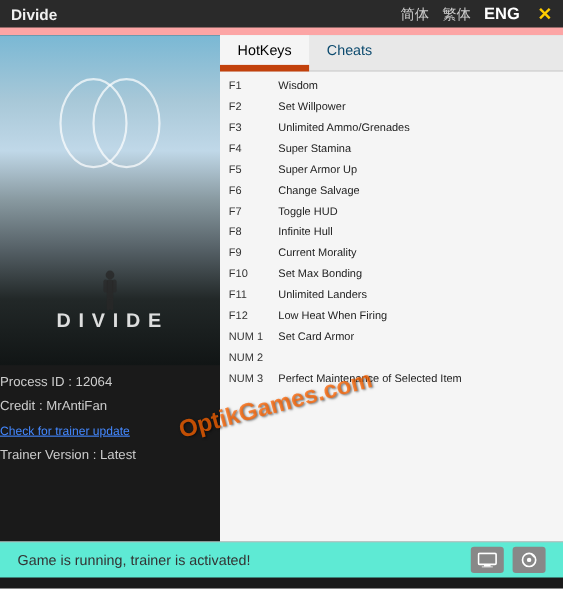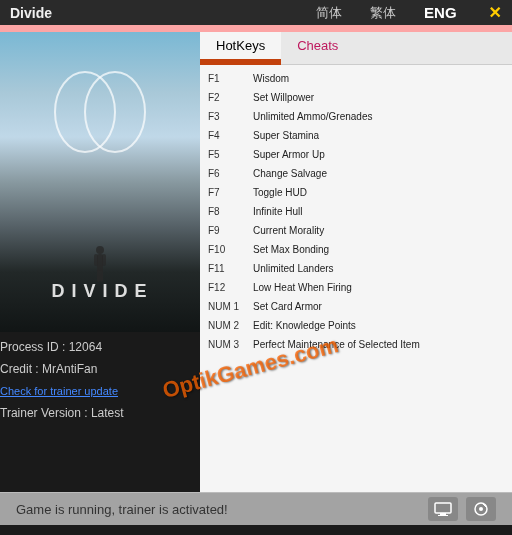--- a/index.html
+++ b/index.html
@@ -24,21 +24,21 @@
     }
     #titlebar-title {
       color: #f0f0f0;
       font-weight: bold;
       font-size: 14px;
       flex: 1;
     }
     #lang-area {
       display: flex;
       align-items: center;
-      gap: 20px;
+      gap: 4px;
     }
     .lang-btn {
       color: #ccc;
       cursor: pointer;
       font-size: 13px;
       padding: 2px 4px;
     }
     .lang-btn.active {
       color: #ffffff;
       font-weight: bold;
@@ -120,21 +120,21 @@
     #tabs {
       display: flex;
       background: #e8e8e8;
       border-bottom: 1px solid #ccc;
     }
 
     .tab {
       padding: 6px 16px;
       cursor: pointer;
       font-size: 13px;
-      color: #be185d;
+      color: #0c4a6e;
     }
 
     .tab.active {
       background: #f5f5f5;
       border-bottom: 6px solid #c2410c;
       margin-bottom: -1px;
       color: #000;
     }
 
     #hotkeys-list {
@@ -173,21 +173,21 @@
       transform: rotate(-15deg);
       pointer-events: none;
       z-index: 10;
       font-family: Impact, Arial, sans-serif;
       text-shadow: 1px 1px 2px rgba(0,0,0,0.5);
     }
 
     
     #statusbar {
       height: 29px;
-      background: #a3a3a3;
+      background: #5eead4;
       display: flex;
       align-items: center;
       justify-content: space-between;
       padding: 16px 16px;
       border-top: 1px solid #bbb;
     }
 
     #status-text {
       color: #333;
       font-size: 13px;
@@ -325,21 +325,20 @@
         <div class="hotkey-row">
           <span class="hotkey-key">F12</span>
           <span class="hotkey-action">Low Heat When Firing</span>
         </div>
         <div class="hotkey-row">
           <span class="hotkey-key">NUM 1</span>
           <span class="hotkey-action">Set Card Armor</span>
         </div>
         <div class="hotkey-row">
           <span class="hotkey-key">NUM 2</span>
-          <span class="hotkey-action">Edit: Knowledge Points</span>
         </div>
         <div class="hotkey-row">
           <span class="hotkey-key">NUM 3</span>
           <span class="hotkey-action">Perfect Maintenance of Selected Item</span>
         </div>
       </div>
   </div>
 
 </div>
 

